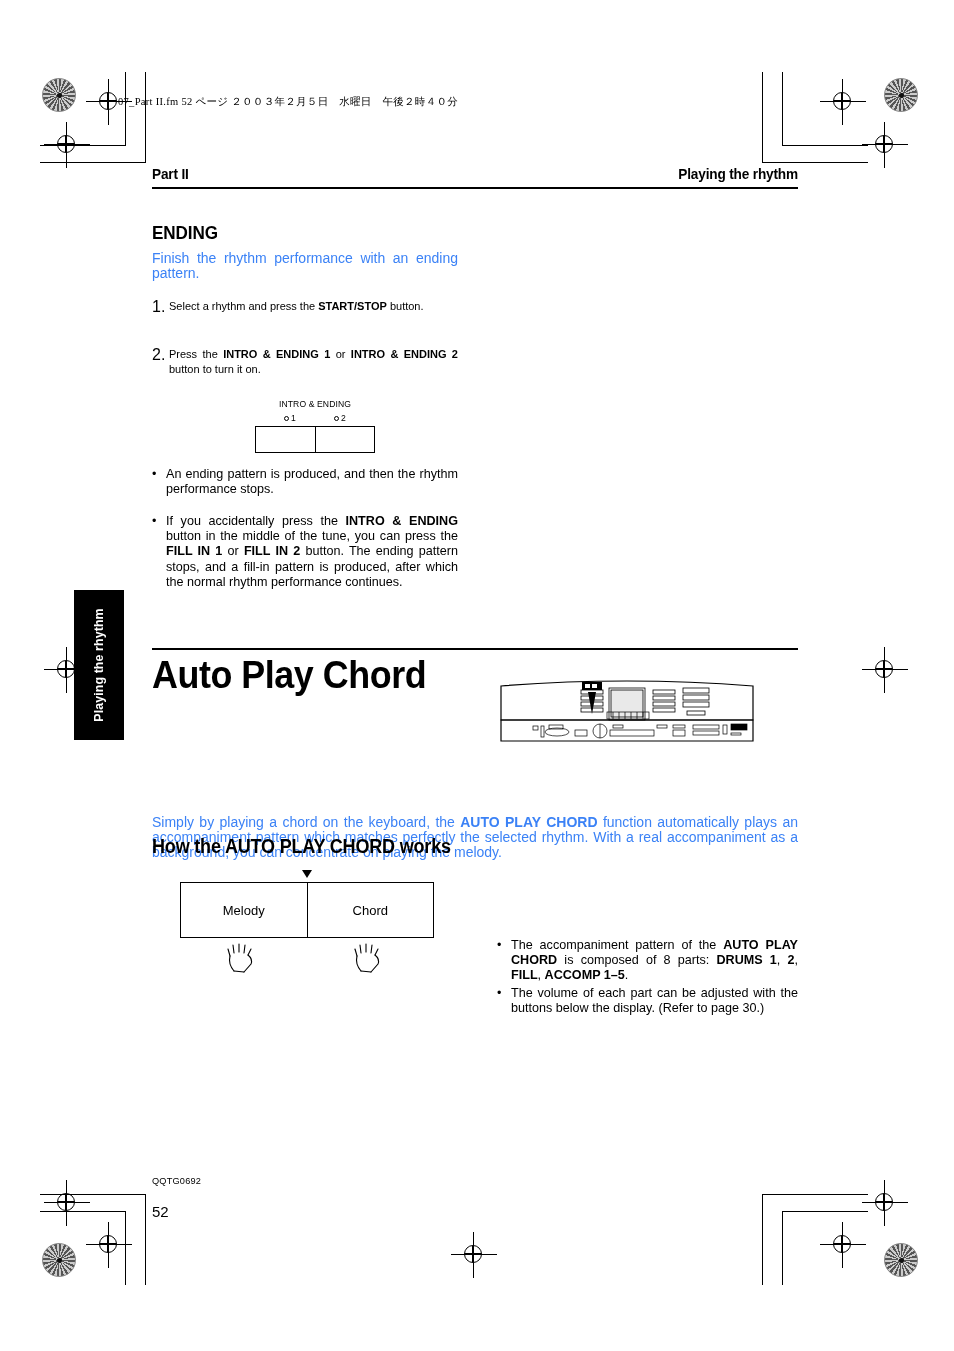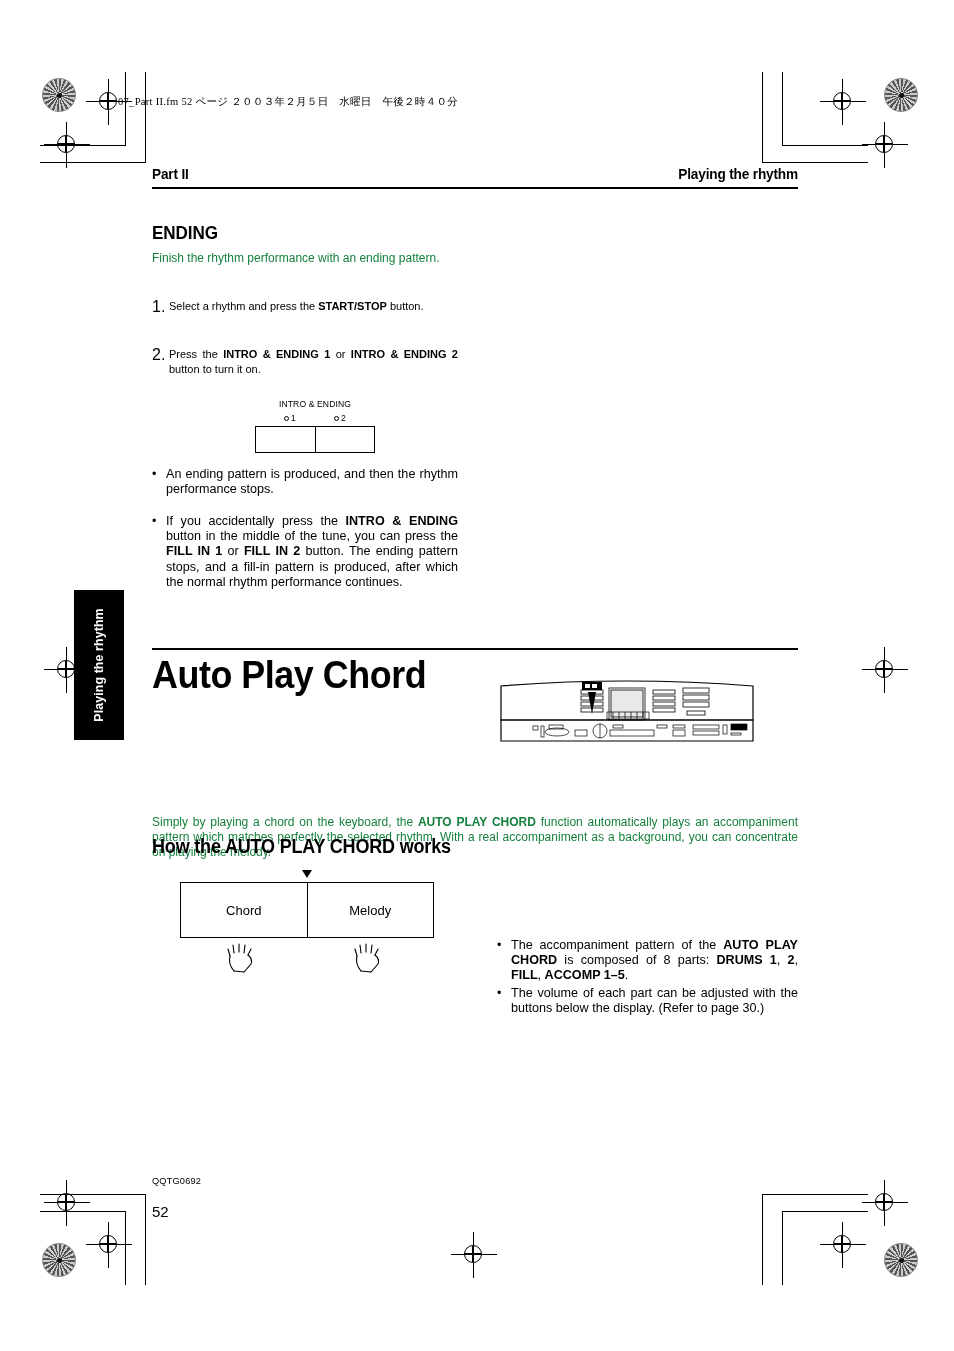--- a/index.html
+++ b/index.html
@@ -132,24 +132,24 @@
     font-weight: bold;
     font-size: 20px;
     letter-spacing: -0.2px;
     transform: scaleX(0.9);
     transform-origin: left top;
   }
 
   
   .body {
     position: absolute;
-    font-size: 12px;
+    font-size: 14px;
     line-height: 15.2px;
     text-align: justify;
-    color: #15803d;
+    color: #3b82f6;
   }
   .body b { font-weight: bold; }
 
   
   .step {
     position: absolute;
     display: flex;
     width: 306px;
   }
   .step-num {
@@ -488,22 +488,22 @@
     </svg>
   </div>
 
   <div class="body" style="left:0; top:815px; width:646px;">Simply by playing a chord on the keyboard, the <b>AUTO PLAY CHORD</b> function automatically plays an accompaniment pattern which matches perfectly the selected rhythm. With a real accompaniment as a background, you can concentrate on playing the melody.</div>
 
   <div class="h3" style="left:0; top:835px;">How the AUTO PLAY CHORD works</div>
 
   <div class="fig-cm">
     <div class="fig-cm-arrow"></div>
     <div class="fig-cm-boxes">
+      <div class="fig-cm-box">Melody</div>
       <div class="fig-cm-box">Chord</div>
-      <div class="fig-cm-box">Melody</div>
     </div>
     <div class="fig-cm-hands">
       <div class="fig-cm-hand">
         <svg viewBox="0 0 40 34" width="40" height="34" xmlns="http://www.w3.org/2000/svg" fill="none" stroke="#000" stroke-width="1.1" stroke-linecap="round">
           <path d="M6 14 L4 7"></path>
           <path d="M10 11 L9 3"></path>
           <path d="M15 10 L15 2"></path>
           <path d="M20 11 L21 3"></path>
           <path d="M24 13 L27 7"></path>
           <path d="M6 14 Q4 22 10 29"></path>

